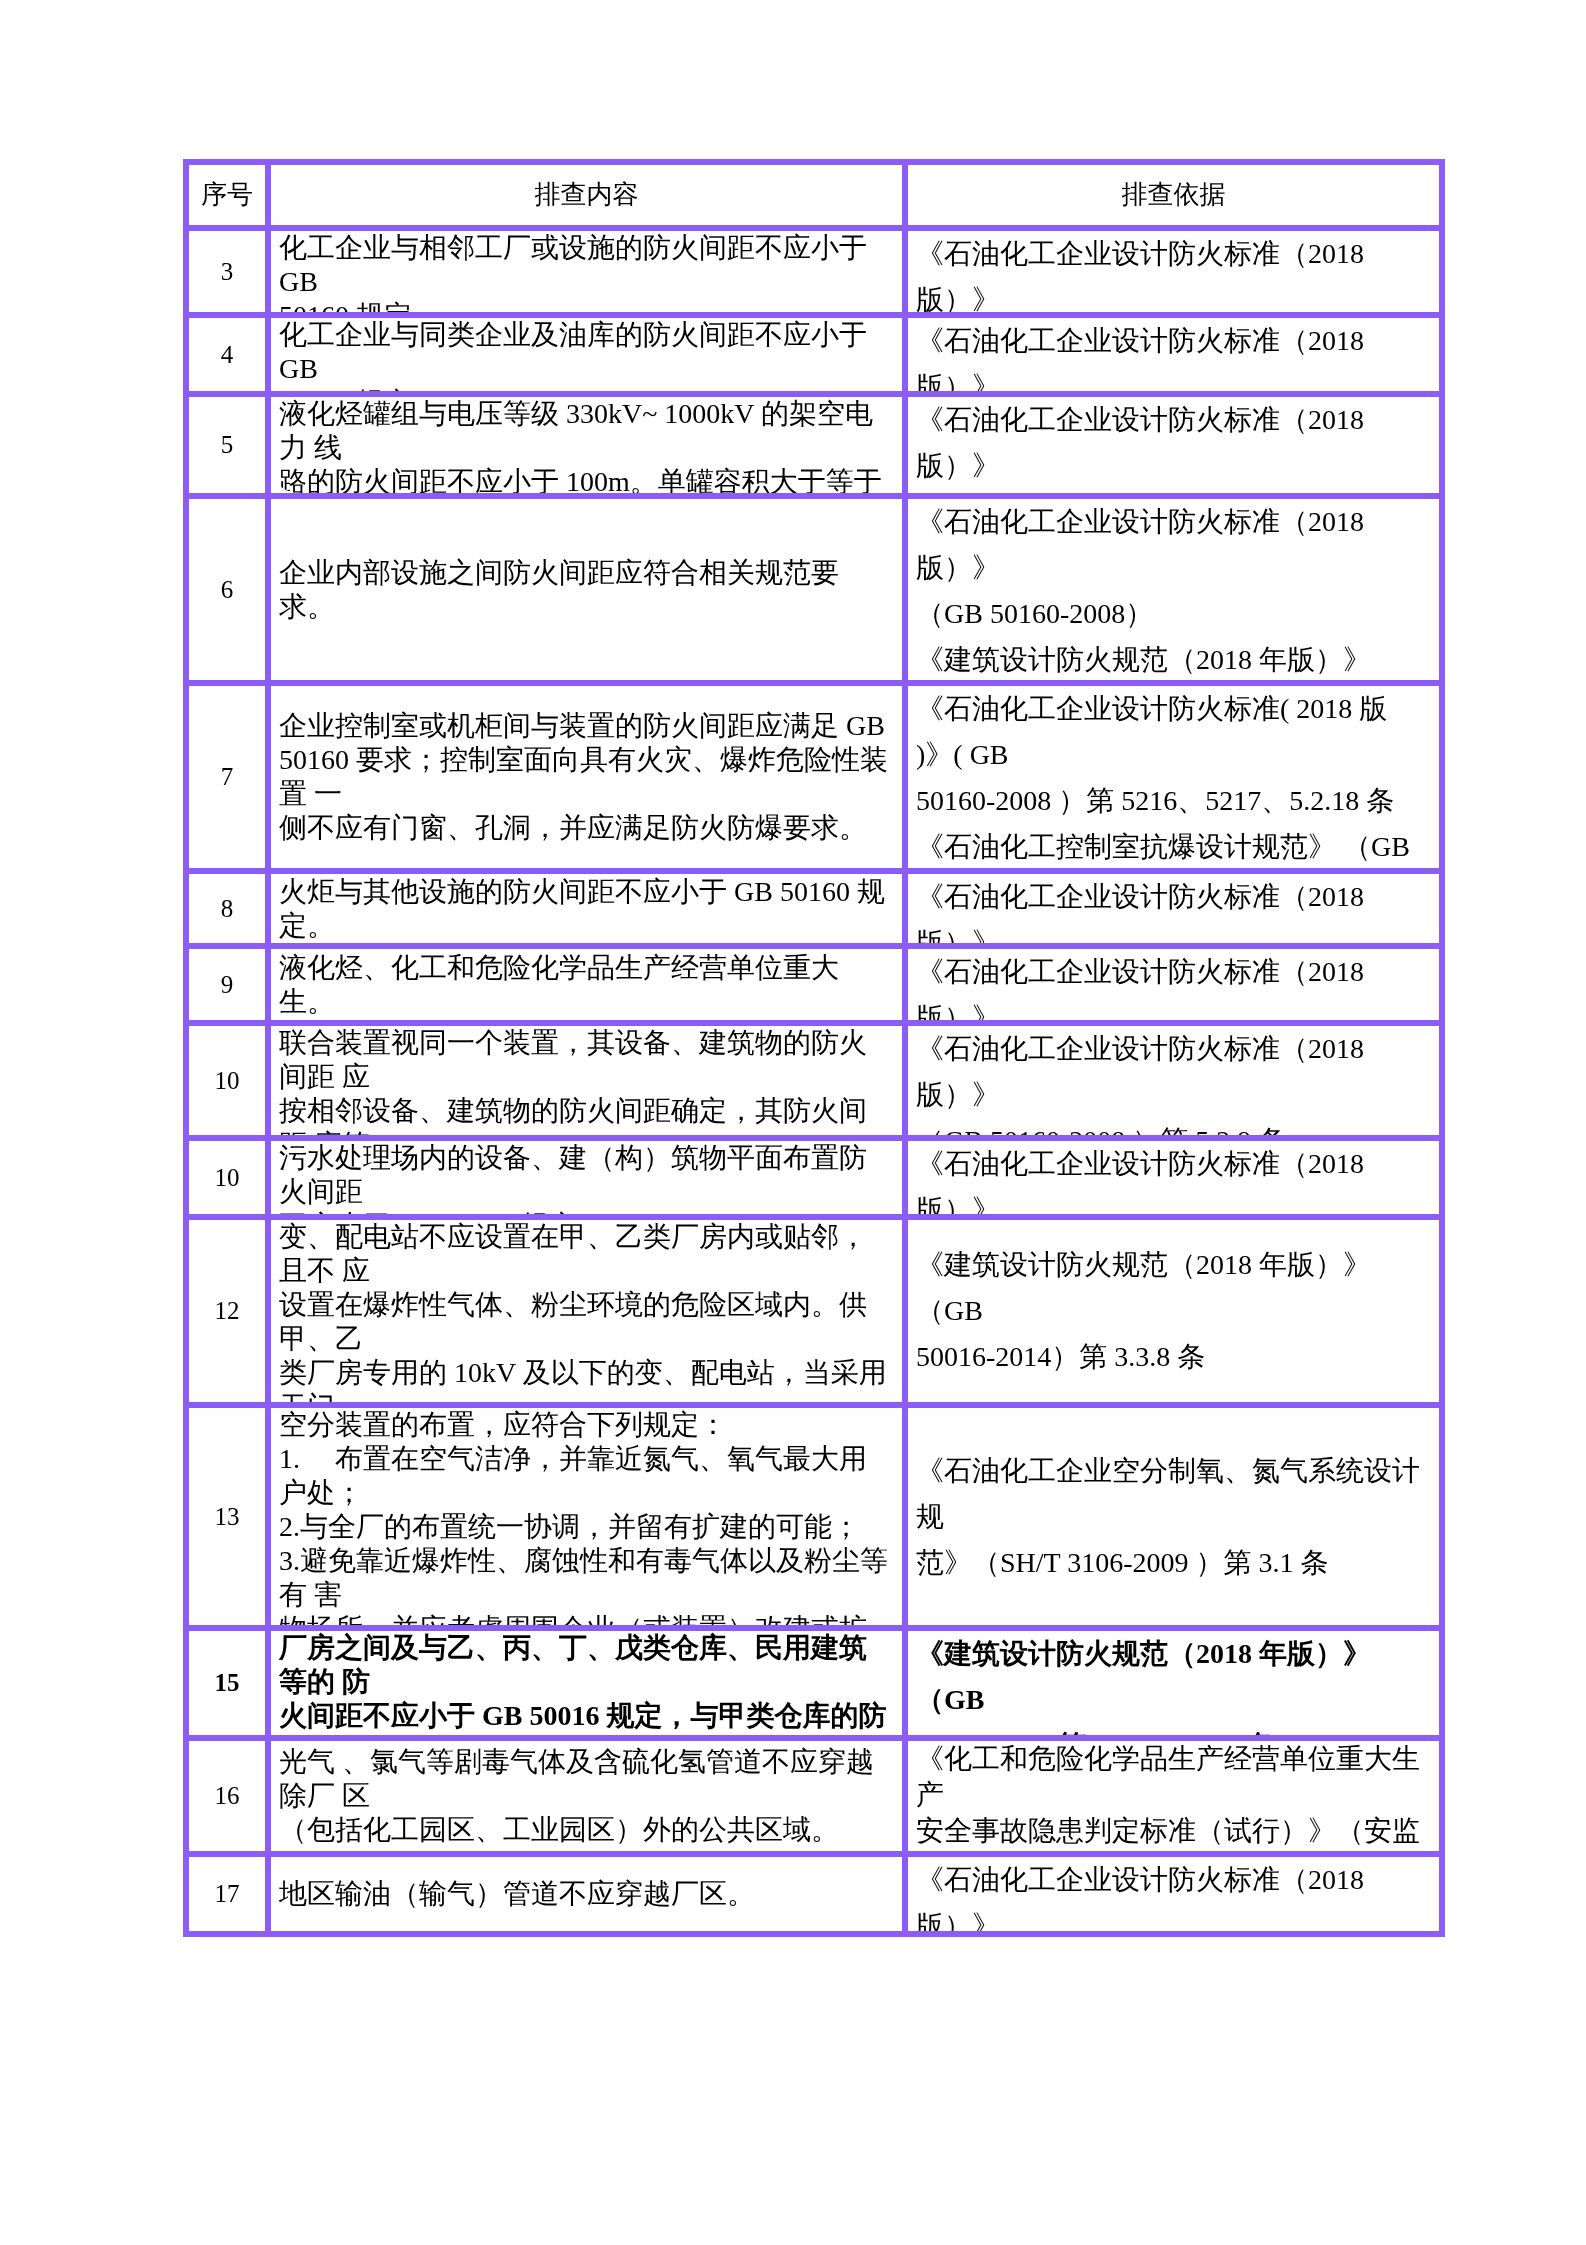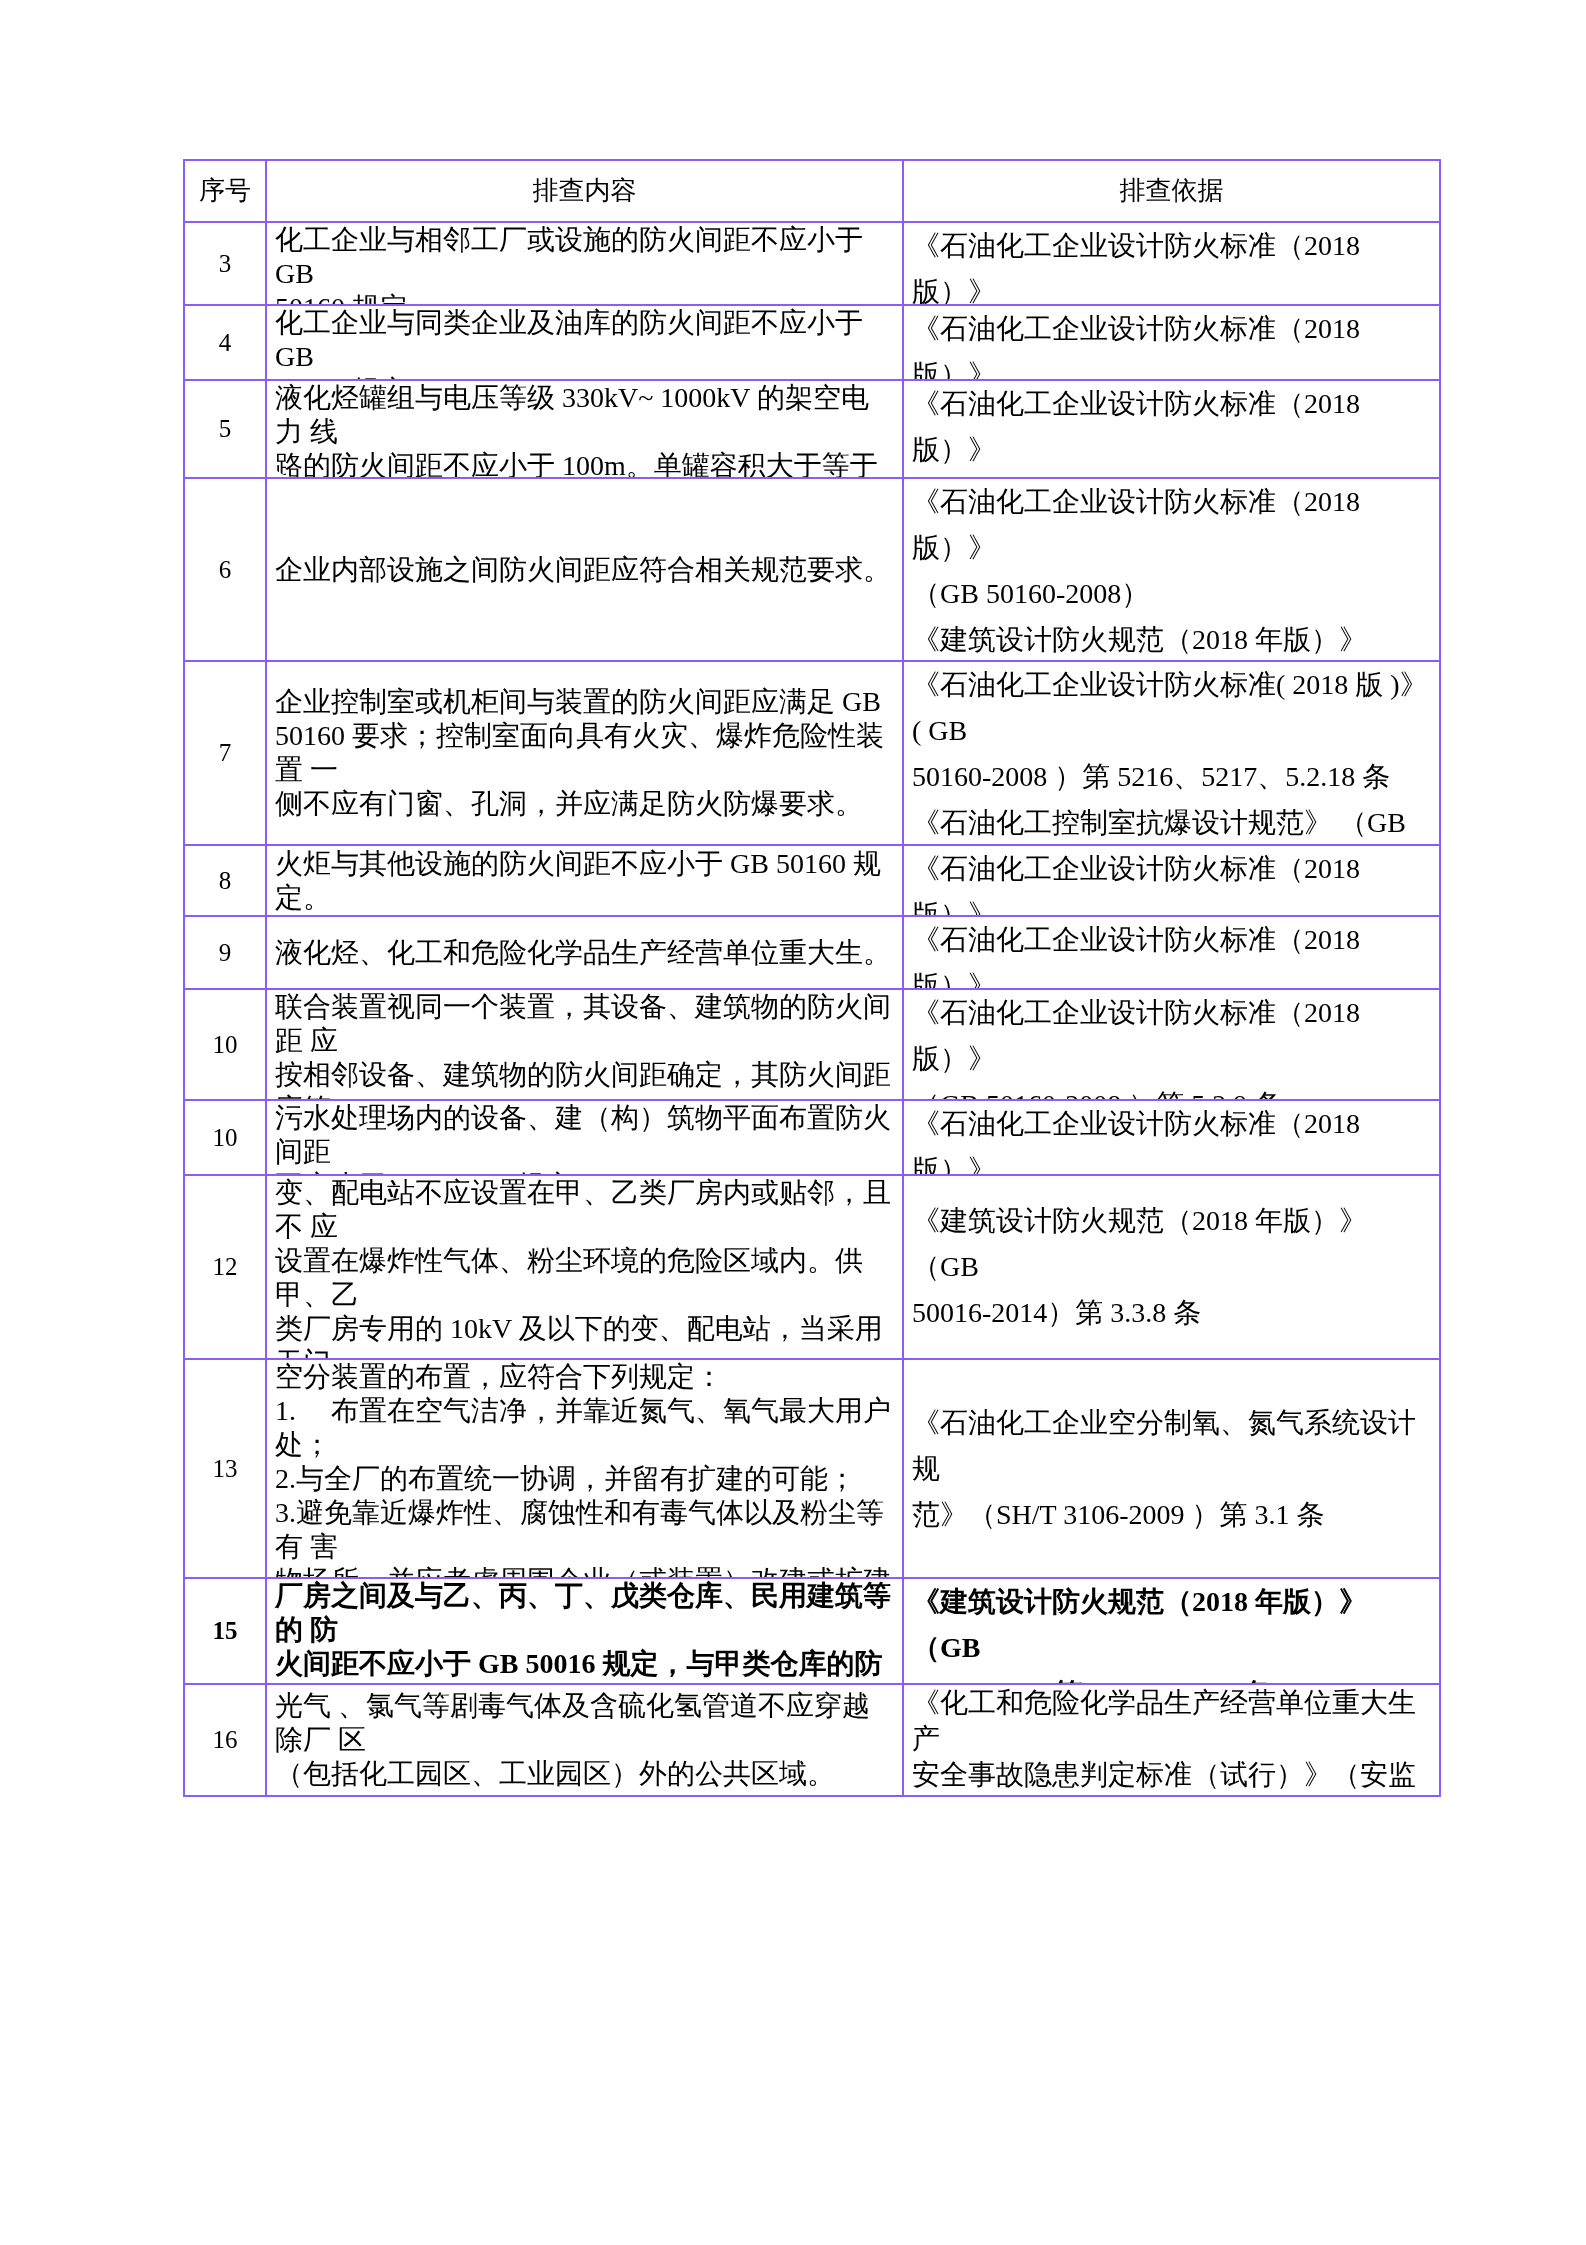--- a/index.html
+++ b/index.html
@@ -22,21 +22,21 @@
     top:159px;
     border-collapse:collapse;
     table-layout:fixed;
     width:1258px;
   }
   table.doc-table col.c1{width:82px;}
   table.doc-table col.c2{width:637px;}
   table.doc-table col.c3{width:537px;}
   table.doc-table th,
   table.doc-table td{
-    border:2px solid #8b5cf6;
+    border:6px solid #8b5cf6;
     padding:0;
     vertical-align:top;
     font-weight:normal;
   }
   .cell{
     display:flex;
     flex-direction:column;
     overflow:hidden;
     padding:0 8px;
     box-sizing:border-box;
@@ -358,15 +358,33 @@
             </div>
           </td>
           <td>
             <div class="cell basis">
               <div class="txt">《化工和危险化学品生产经营单位重大生 产
 安全事故隐患判定标准（试行）》（安监 总管
 三〔2017〕121 号）</div>
             </div>
           </td>
         </tr>
+        <tr class="row-17">
+          <td>
+            <div class="cell num">
+              <div class="txt">17</div>
+            </div>
+          </td>
+          <td>
+            <div class="cell content">
+              <div class="txt">地区输油（输气）管道不应穿越厂区。</div>
+            </div>
+          </td>
+          <td>
+            <div class="cell basis">
+              <div class="txt">《石油化工企业设计防火标准（2018 版）》
+（GB 50160-2008 ）第 4.1.8 条</div>
+            </div>
+          </td>
+        </tr>
       </tbody>
   </table>
 </div>
 
 </body></html>

